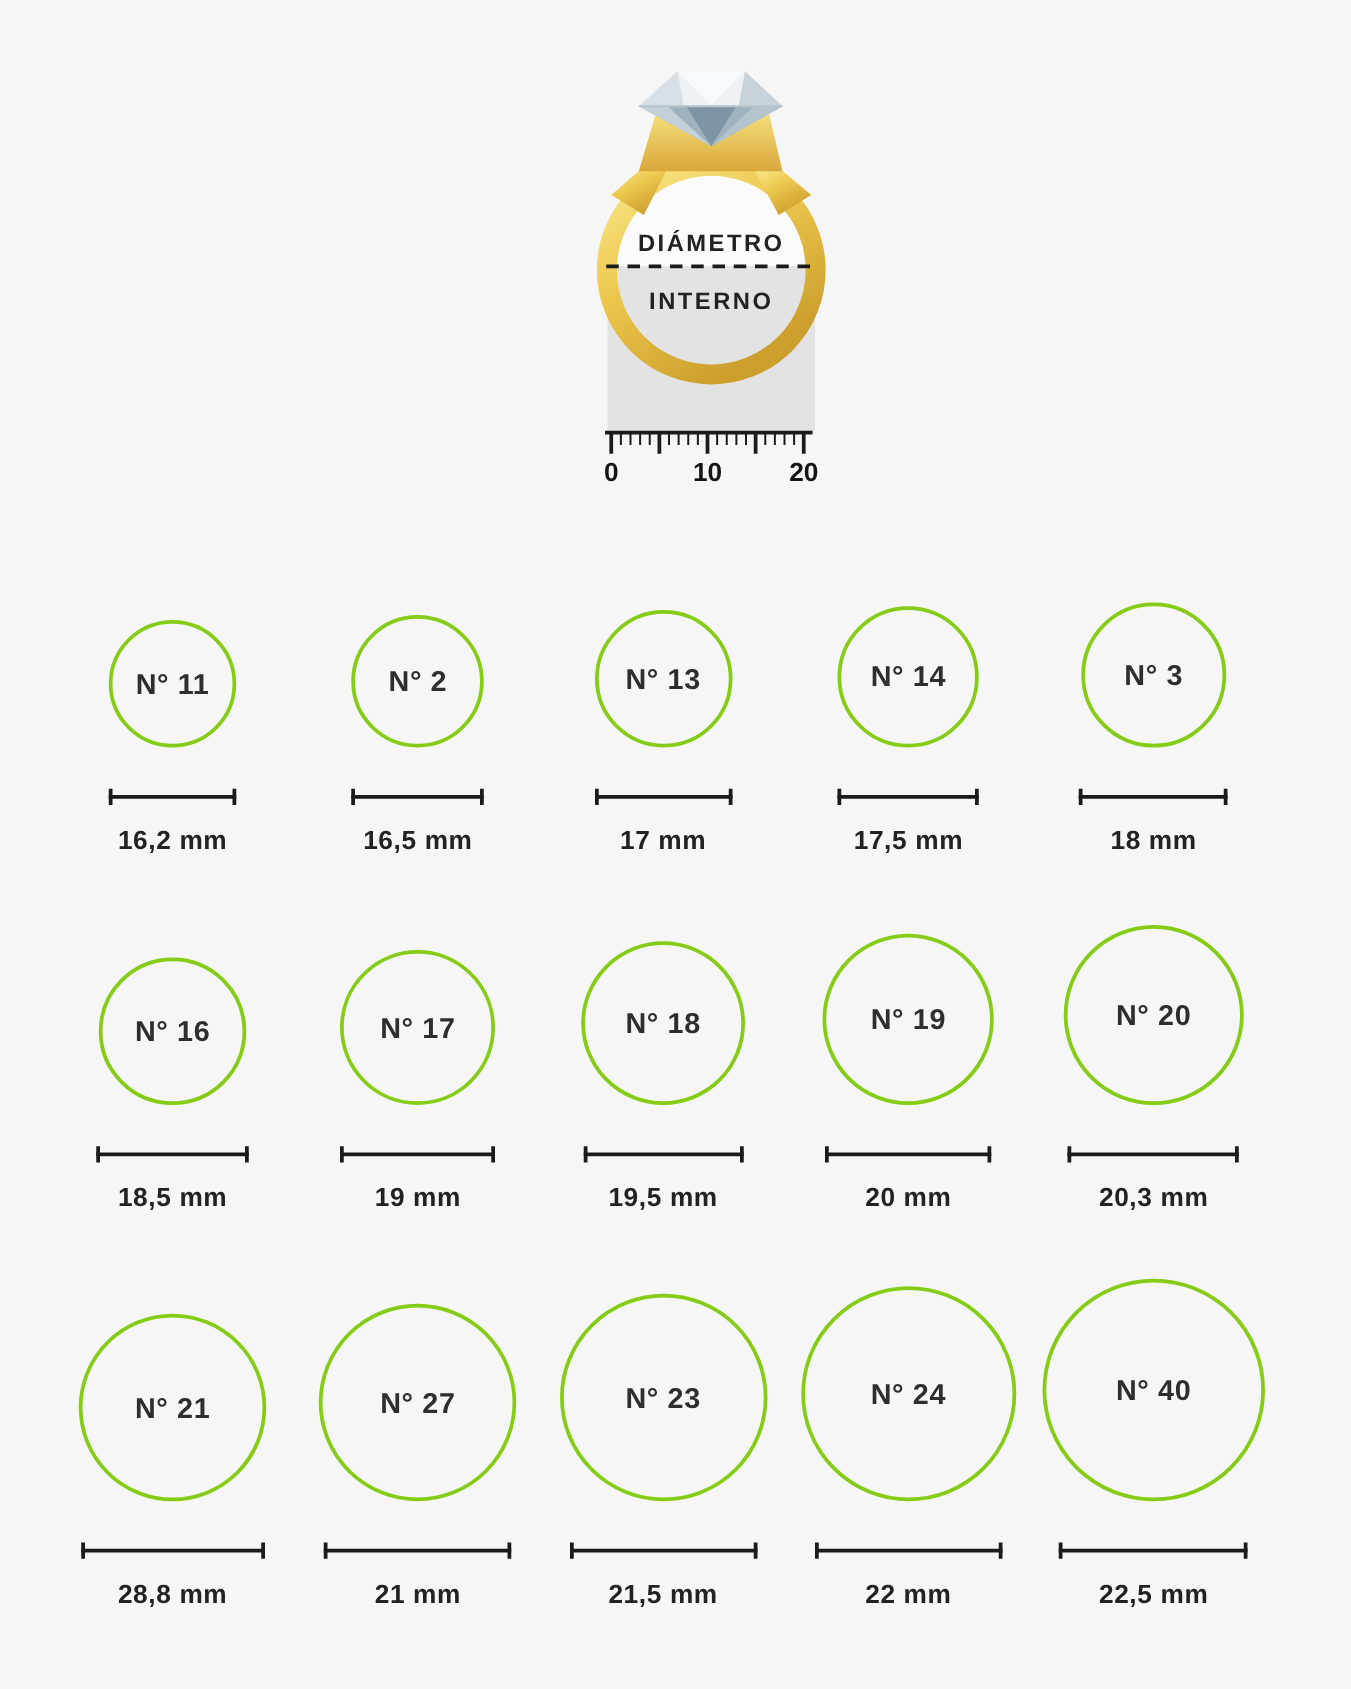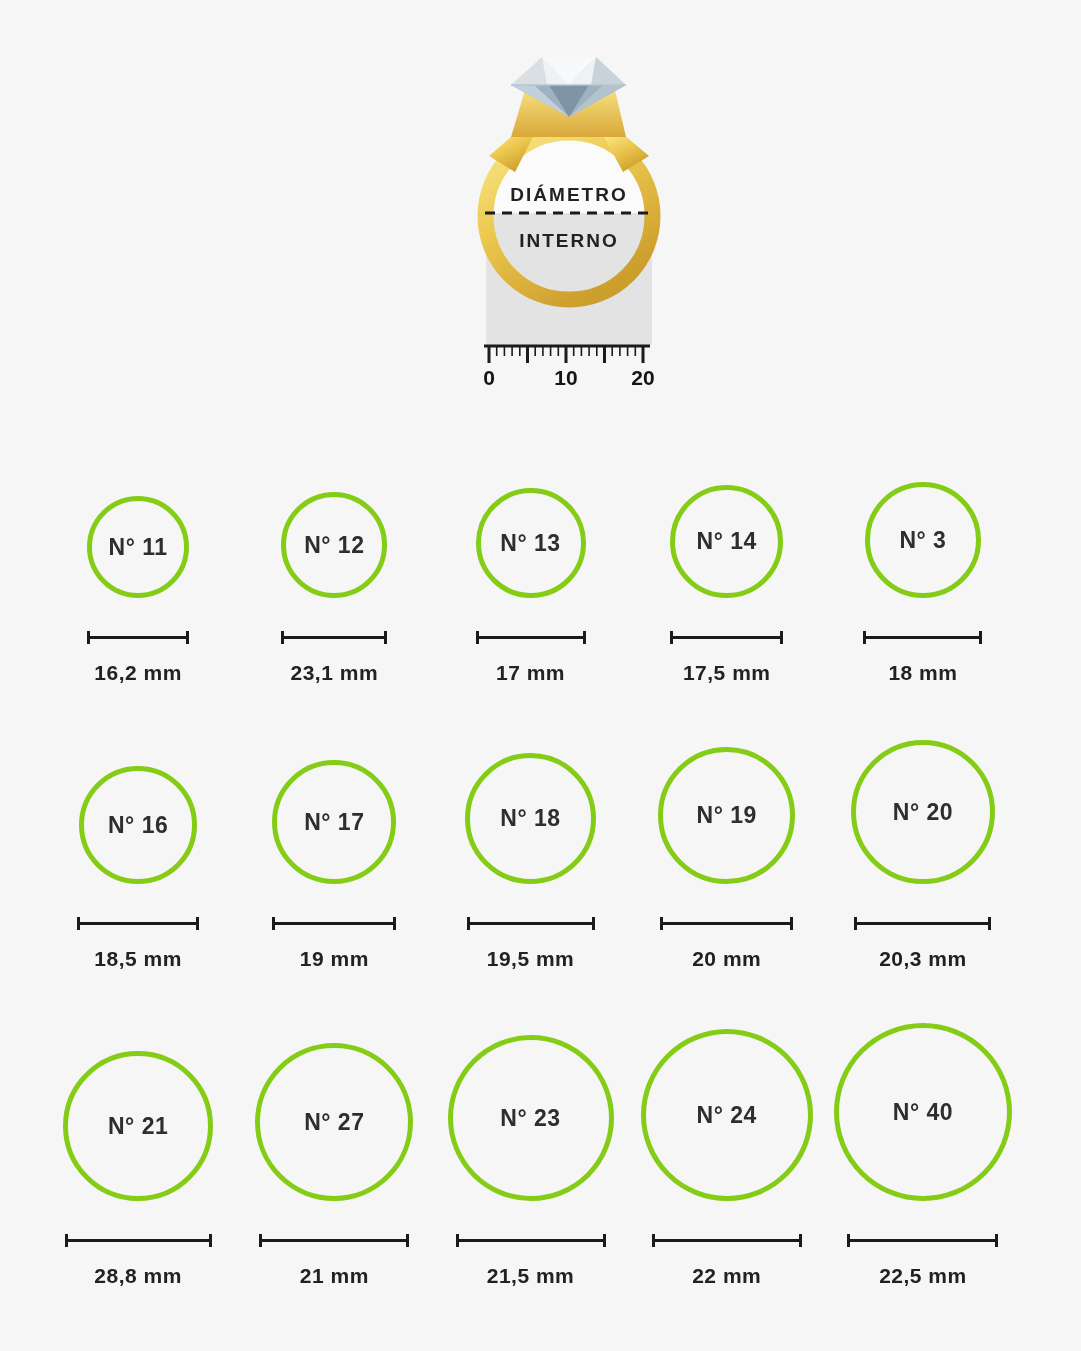--- a/index.html
+++ b/index.html
@@ -10,21 +10,21 @@
   .header{position:relative;height:400px;margin-left:28px;}
   .ring-svg{position:absolute;left:411px;top:40px;}
 
   
   .grid{margin-top:78px;}
   .size-row{display:flex;padding:0 60px 0 40px;}
   .size-row.row-1{margin-top:52px;}
   .size-row.row-2{margin-top:49px;}
   .size-cell{flex:1;display:flex;flex-direction:column;align-items:center;}
   .circle-zone{display:flex;align-items:flex-end;}
-  .ring-circle{border:5px solid #84cc16;border-radius:50%;display:flex;align-items:center;justify-content:center;box-sizing:border-box;background:transparent;}
+  .ring-circle{border:3px solid #84cc16;border-radius:50%;display:flex;align-items:center;justify-content:center;box-sizing:border-box;background:transparent;}
   .size-label{font-weight:bold;font-size:23px;color:#2e2e2e;letter-spacing:.5px;white-space:nowrap;}
   .measure{margin-top:33px;height:13px;position:relative;
            background:linear-gradient(#1b1b1b,#1b1b1b) 0 5px/100% 3px no-repeat;}
   .measure::before,.measure::after{content:'';position:absolute;top:0;width:3px;height:13px;background:#1b1b1b;}
   .measure::before{left:0;}
   .measure::after{right:0;}
   .mm{margin-top:16px;font-weight:bold;font-size:21px;line-height:26px;color:#222;letter-spacing:.5px;white-space:nowrap;}
 
   
   .svg-diam-label{font-family:"Liberation Sans","DejaVu Sans",sans-serif;font-weight:bold;font-size:19px;letter-spacing:2px;fill:#222;}
@@ -122,25 +122,25 @@
         <span class="size-label">N° 11</span>
       </div>
     </div>
     <div class="measure" style="width: 102px;"></div>
     <div class="mm">16,2 mm</div>
   </div>
 
   <div class="size-cell">
     <div class="circle-zone" style="height: 120px;">
       <div class="ring-circle" style="height: 106px; width: 106px;">
-        <span class="size-label">N° 12</span>
+        <span class="size-label">N° 2</span>
       </div>
     </div>
     <div class="measure" style="width: 106px;"></div>
-    <div class="mm">23,1 mm</div>
+    <div class="mm">16,5 mm</div>
   </div>
 
   <div class="size-cell">
     <div class="circle-zone" style="height: 120px;">
       <div class="ring-circle" style="height: 110px; width: 110px;">
         <span class="size-label">N° 13</span>
       </div>
     </div>
     <div class="measure" style="width: 110px;"></div>
     <div class="mm">17 mm</div>

